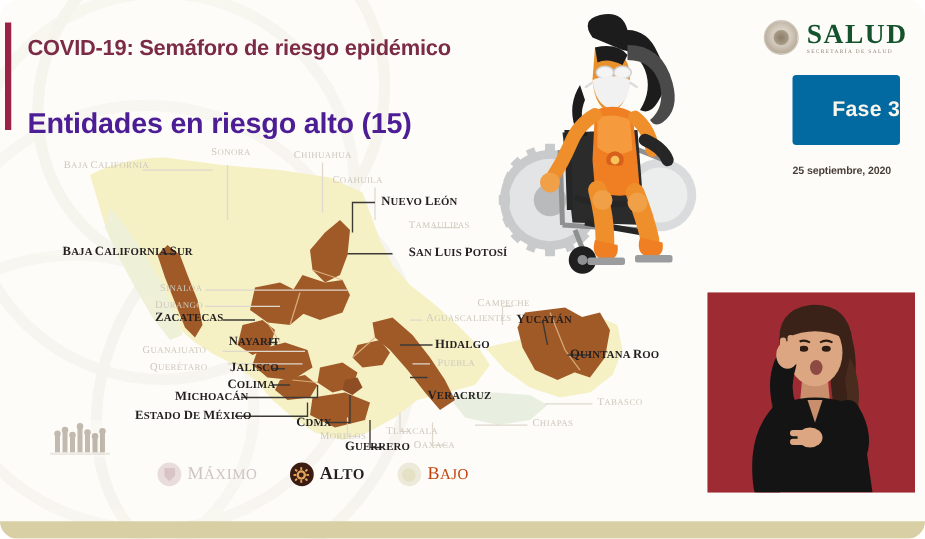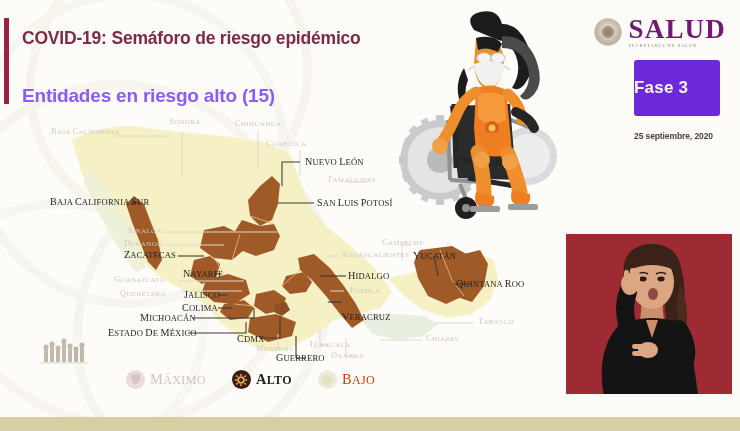--- a/index.html
+++ b/index.html
@@ -6,20 +6,21 @@
   body{
     width:740px;height:431px;overflow:hidden;
     font-family:"Liberation Sans", sans-serif;
     background:#ffffff;
     position:relative;
   }
   #slide{
     position:absolute;inset:0;
     background:#fdfcf9;
     overflow:hidden;
+    border-radius:14px;
   }
   
   .watermark{
     position:absolute;left:-40px;top:-30px;width:420px;height:470px;
     opacity:.55;pointer-events:none;
   }
   .wm-ring{
     position:absolute;border:9px solid #f2efe6;border-radius:50%;
   }
   .wm1{left:10px;top:20px;width:300px;height:300px;transform:rotate(-18deg);border-color:#f3f0e7;}
@@ -40,54 +41,54 @@
   }
 
   
   .title{
     position:absolute;left:22px;top:28px;
     font-size:17.5px;font-weight:bold;color:#7c2b46;letter-spacing:-.2px;
     white-space:nowrap;
   }
   .subtitle{
     position:absolute;left:22px;top:85px;
-    font-size:19px;font-weight:bold;color:#8b5cf6;letter-spacing:-.2px;
+    font-size:23px;font-weight:bold;color:#4c1d95;letter-spacing:-.2px;
     white-space:nowrap;
   }
 
   
   .salud{
     position:absolute;right:14px;top:16px;display:flex;align-items:center;gap:6px;
   }
   .salud-seal{
     width:26px;height:26px;border-radius:50%;
     background:radial-gradient(circle at 50% 45%, #e9e4db 0%, #cfc6b8 45%, #b9ad9c 70%, #e6e1d8 100%);
     border:1px solid #cfc7b9;position:relative;
   }
   .salud-seal::after{
     content:"";position:absolute;left:50%;top:50%;width:13px;height:13px;
     transform:translate(-50%,-50%);border-radius:50%;
     background:radial-gradient(circle,#7a6b57 0%, #9d8f79 60%, transparent 72%);
     opacity:.85;
   }
   .salud-text{line-height:1;}
   .salud-word{
-    font-family:"Liberation Serif", serif;font-size:27px;font-weight:bold;
-    color:#701a75;letter-spacing:1.2px;
+    font-family:"Liberation Serif", serif;font-size:22px;font-weight:bold;
+    color:#14532d;letter-spacing:1.2px;
   }
   .salud-sub{
     font-family:"Liberation Serif", serif;font-size:4.3px;color:#8d7f72;
     letter-spacing:1.1px;margin-top:1px;
   }
 
   
   .fase-box{
     position:absolute;right:20px;top:60px;width:86px;height:56px;
-    background:#6d28d9;border-radius:3px;
-    display:flex;align-items:center;justify-content:flex-start;
+    background:#0369a1;border-radius:3px;
+    display:flex;align-items:center;justify-content:flex-end;
   }
   .fase-text{font-size:17px;font-weight:bold;color:#fbf6ec;letter-spacing:.2px;}
   .fase-date{
     position:absolute;right:20px;top:131px;width:86px;
     font-size:8.5px;font-weight:bold;color:#4a3f38;letter-spacing:-.1px;
   }
 
   
   .mascot{position:absolute;left:398px;top:8px;width:170px;height:222px;}
 
@@ -99,21 +100,21 @@
 
   
   .map-wrap{position:absolute;left:28px;top:108px;width:540px;height:262px;}
   .map-svg{position:absolute;left:0;top:0;}
 
   .mlabel{
     position:absolute;font-family:"Liberation Serif", serif;
     white-space:nowrap;line-height:1;
   }
   .mlabel.hi{
-    color:#231f20;font-size:8.6px;font-weight:normal;letter-spacing:.15px;
+    color:#231f20;font-size:8.6px;font-weight:bold;letter-spacing:.15px;
   }
   .mlabel.lo{
     color:#cfc8bd;font-size:7.1px;letter-spacing:.3px;
   }
   .sc{font-size:1.18em;}
 
   
   .legend{
     position:absolute;left:126px;top:370px;
     display:flex;align-items:center;gap:26px;
@@ -402,21 +403,21 @@
       <div class="mlabel hi" style="left:22px;top:89px"><span class="sc">B</span>AJA <span class="sc">C</span>ALIFORNIA <span class="sc">S</span>UR</div>
       <div class="mlabel hi" style="left:96px;top:142px"><span class="sc">Z</span>ACATECAS</div>
       <div class="mlabel hi" style="left:155px;top:161px"><span class="sc">N</span>AYARIT</div>
       <div class="mlabel hi" style="left:156px;top:182px"><span class="sc">J</span>ALISCO</div>
       <div class="mlabel hi" style="left:154px;top:195px"><span class="sc">C</span>OLIMA</div>
       <div class="mlabel hi" style="left:112px;top:205px"><span class="sc">M</span>ICHOACÁN</div>
       <div class="mlabel hi" style="left:80px;top:220px"><span class="sc">E</span>STADO <span class="sc">D</span>E <span class="sc">M</span>ÉXICO</div>
       <div class="mlabel hi" style="left:209px;top:226px"><span class="sc">C</span>DMX</div>
       <div class="mlabel hi" style="left:248px;top:245px"><span class="sc">G</span>UERRERO</div>
       <div class="mlabel hi" style="left:277px;top:49px"><span class="sc">N</span>UEVO <span class="sc">L</span>EÓN</div>
-      <div class="mlabel hi" style="left:289px;top:90px"><span class="sc">S</span>AN <span class="sc">L</span>UIS <span class="sc">P</span>OTOSÍ</div>
+      <div class="mlabel hi" style="left:299px;top:90px"><span class="sc">S</span>AN <span class="sc">L</span>UIS <span class="sc">P</span>OTOSÍ</div>
       <div class="mlabel hi" style="left:320px;top:163px"><span class="sc">H</span>IDALGO</div>
       <div class="mlabel hi" style="left:314px;top:204px"><span class="sc">V</span>ERACRUZ</div>
       <div class="mlabel hi" style="left:385px;top:143px"><span class="sc">Y</span>UCATÁN</div>
       <div class="mlabel hi" style="left:428px;top:171px"><span class="sc">Q</span>UINTANA <span class="sc">R</span>OO</div>
     </div>
   </div>
 
   <svg class="emblem" viewBox="0 0 58 30">
     <rect x="0" y="0" width="58" height="30" fill="#fdfcf9"></rect>
     <g fill="#8a7a68">

